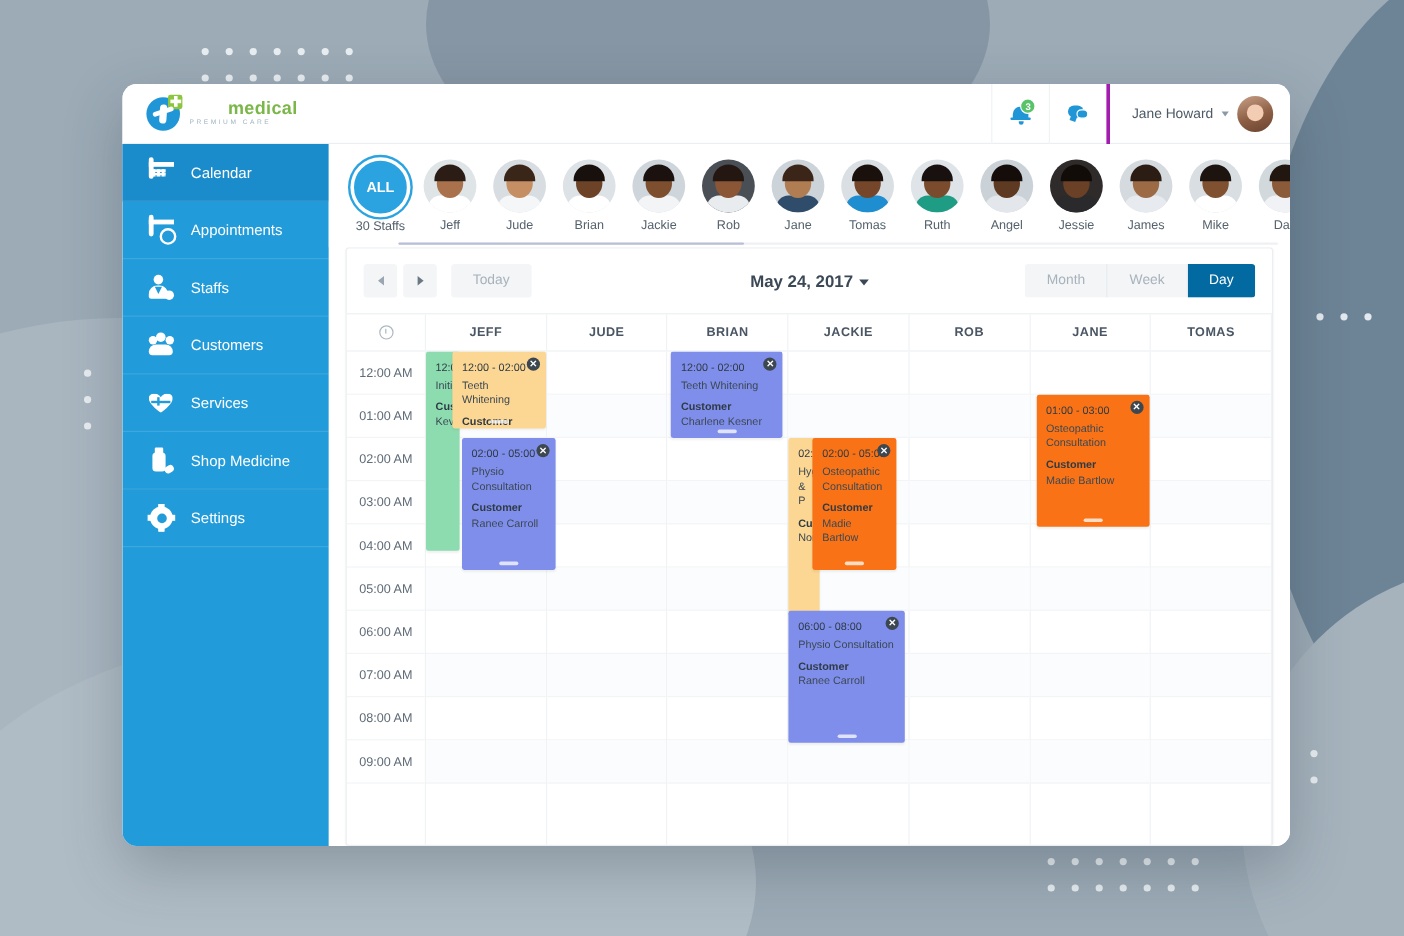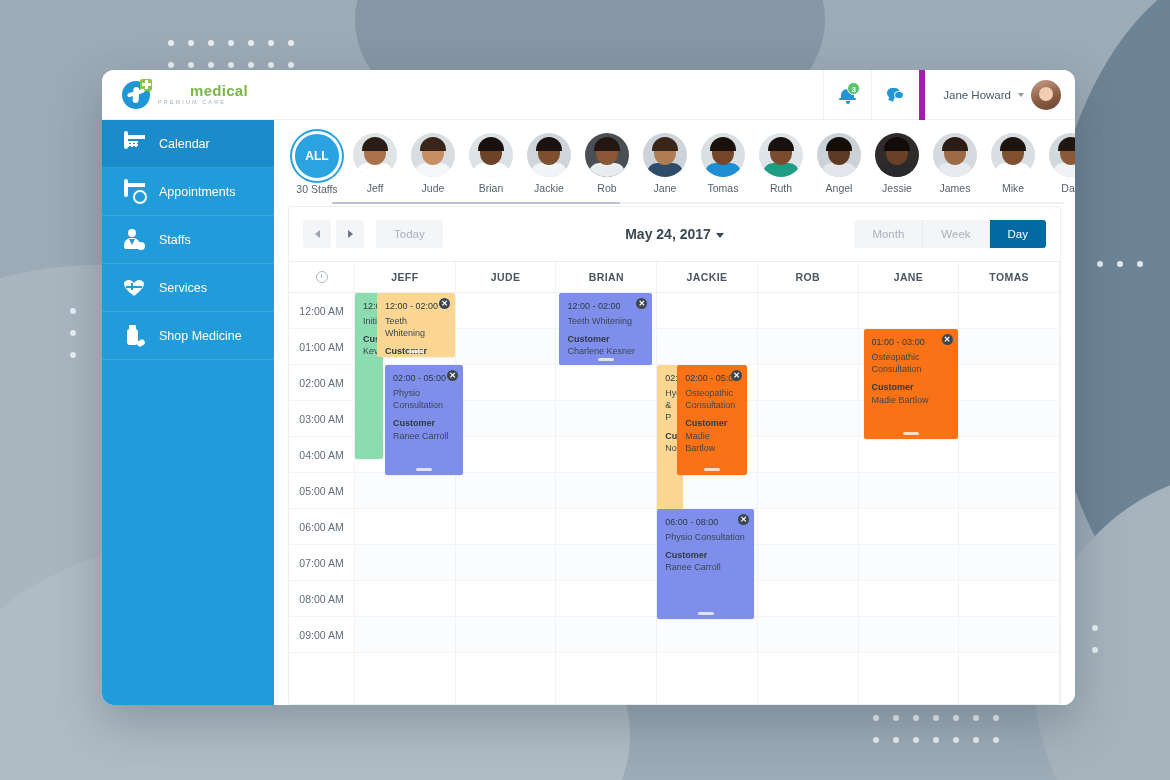--- a/index.html
+++ b/index.html
@@ -118,21 +118,21 @@
     position:absolute; left:0; top:0; width:13px; height:10px;
     background:#2196d6; border-radius:6px;
   }
   .chat-bubble .b1::after{content:"";position:absolute;left:2px;top:8px;width:5px;height:5px;background:#2196d6;transform:rotate(20deg);}
   .chat-bubble .b2 {
     position:absolute; left:7px; top:3px; width:10px; height:8px;
     background:#2196d6; border-radius:5px; border:1.5px solid #fff;
   }
   .user-zone {
     display:flex; align-items:center; gap:7px;
-    padding:0 14px 0 18px; height:50px; border-left:6px solid #a21caf;
+    padding:0 14px 0 18px; height:50px; border-left:3px solid #a21caf;
   }
   .user-name { font-size:11.5px; color:#4c5a66; }
   .caret-down {
     width:0;height:0;border-left:3.5px solid transparent;border-right:3.5px solid transparent;
     border-top:4px solid #8b99a5;
   }
   .avatar-lg {
     width:30px;height:30px;border-radius:50%;
     background:linear-gradient(160deg,#c8a188 0%,#8d5f44 55%,#6b4330 100%);
     position:relative; overflow:hidden; flex:0 0 30px;
@@ -457,33 +457,48 @@
         <span class="nav-ico">
           <span class="ic-staff-head"></span>
             <span class="ic-staff-body"></span>
           <span class="ic-staff-v"></span>
             <span class="ic-staff-plus"></span>
         </span>
         <span>Staffs</span>
       </div>
       <div class="nav-item">
         <span class="nav-ico">
+          <span class="ic-cust-a"></span>
+            <span class="ic-cust-b"></span>
+          <span class="ic-cust-c"></span>
+            <span class="ic-cust-base"></span>
+        </span>
+        <span>Customers</span>
+      </div>
+      <div class="nav-item">
+        <span class="nav-ico">
           <span class="ic-heart"></span>
             <span class="ic-heart-line"></span>
             <span class="ic-heart-spike"></span>
         </span>
         <span>Services</span>
       </div>
       <div class="nav-item">
         <span class="nav-ico">
           <span class="ic-bottle-cap"></span>
             <span class="ic-bottle"></span>
             <span class="ic-bottle-pill"></span>
         </span>
         <span>Shop Medicine</span>
+      </div>
+      <div class="nav-item">
+        <span class="nav-ico">
+            <span class="ic-gear"></span>
+          </span>
+        <span>Settings</span>
       </div>
     </div>
 
     <div class="content">
 
       <div class="staff-strip" id="staff-strip">
         <div class="staff-cell">
           <div class="staff-all">ALL</div>
           <div class="staff-name">30 Staffs</div>
         </div>

